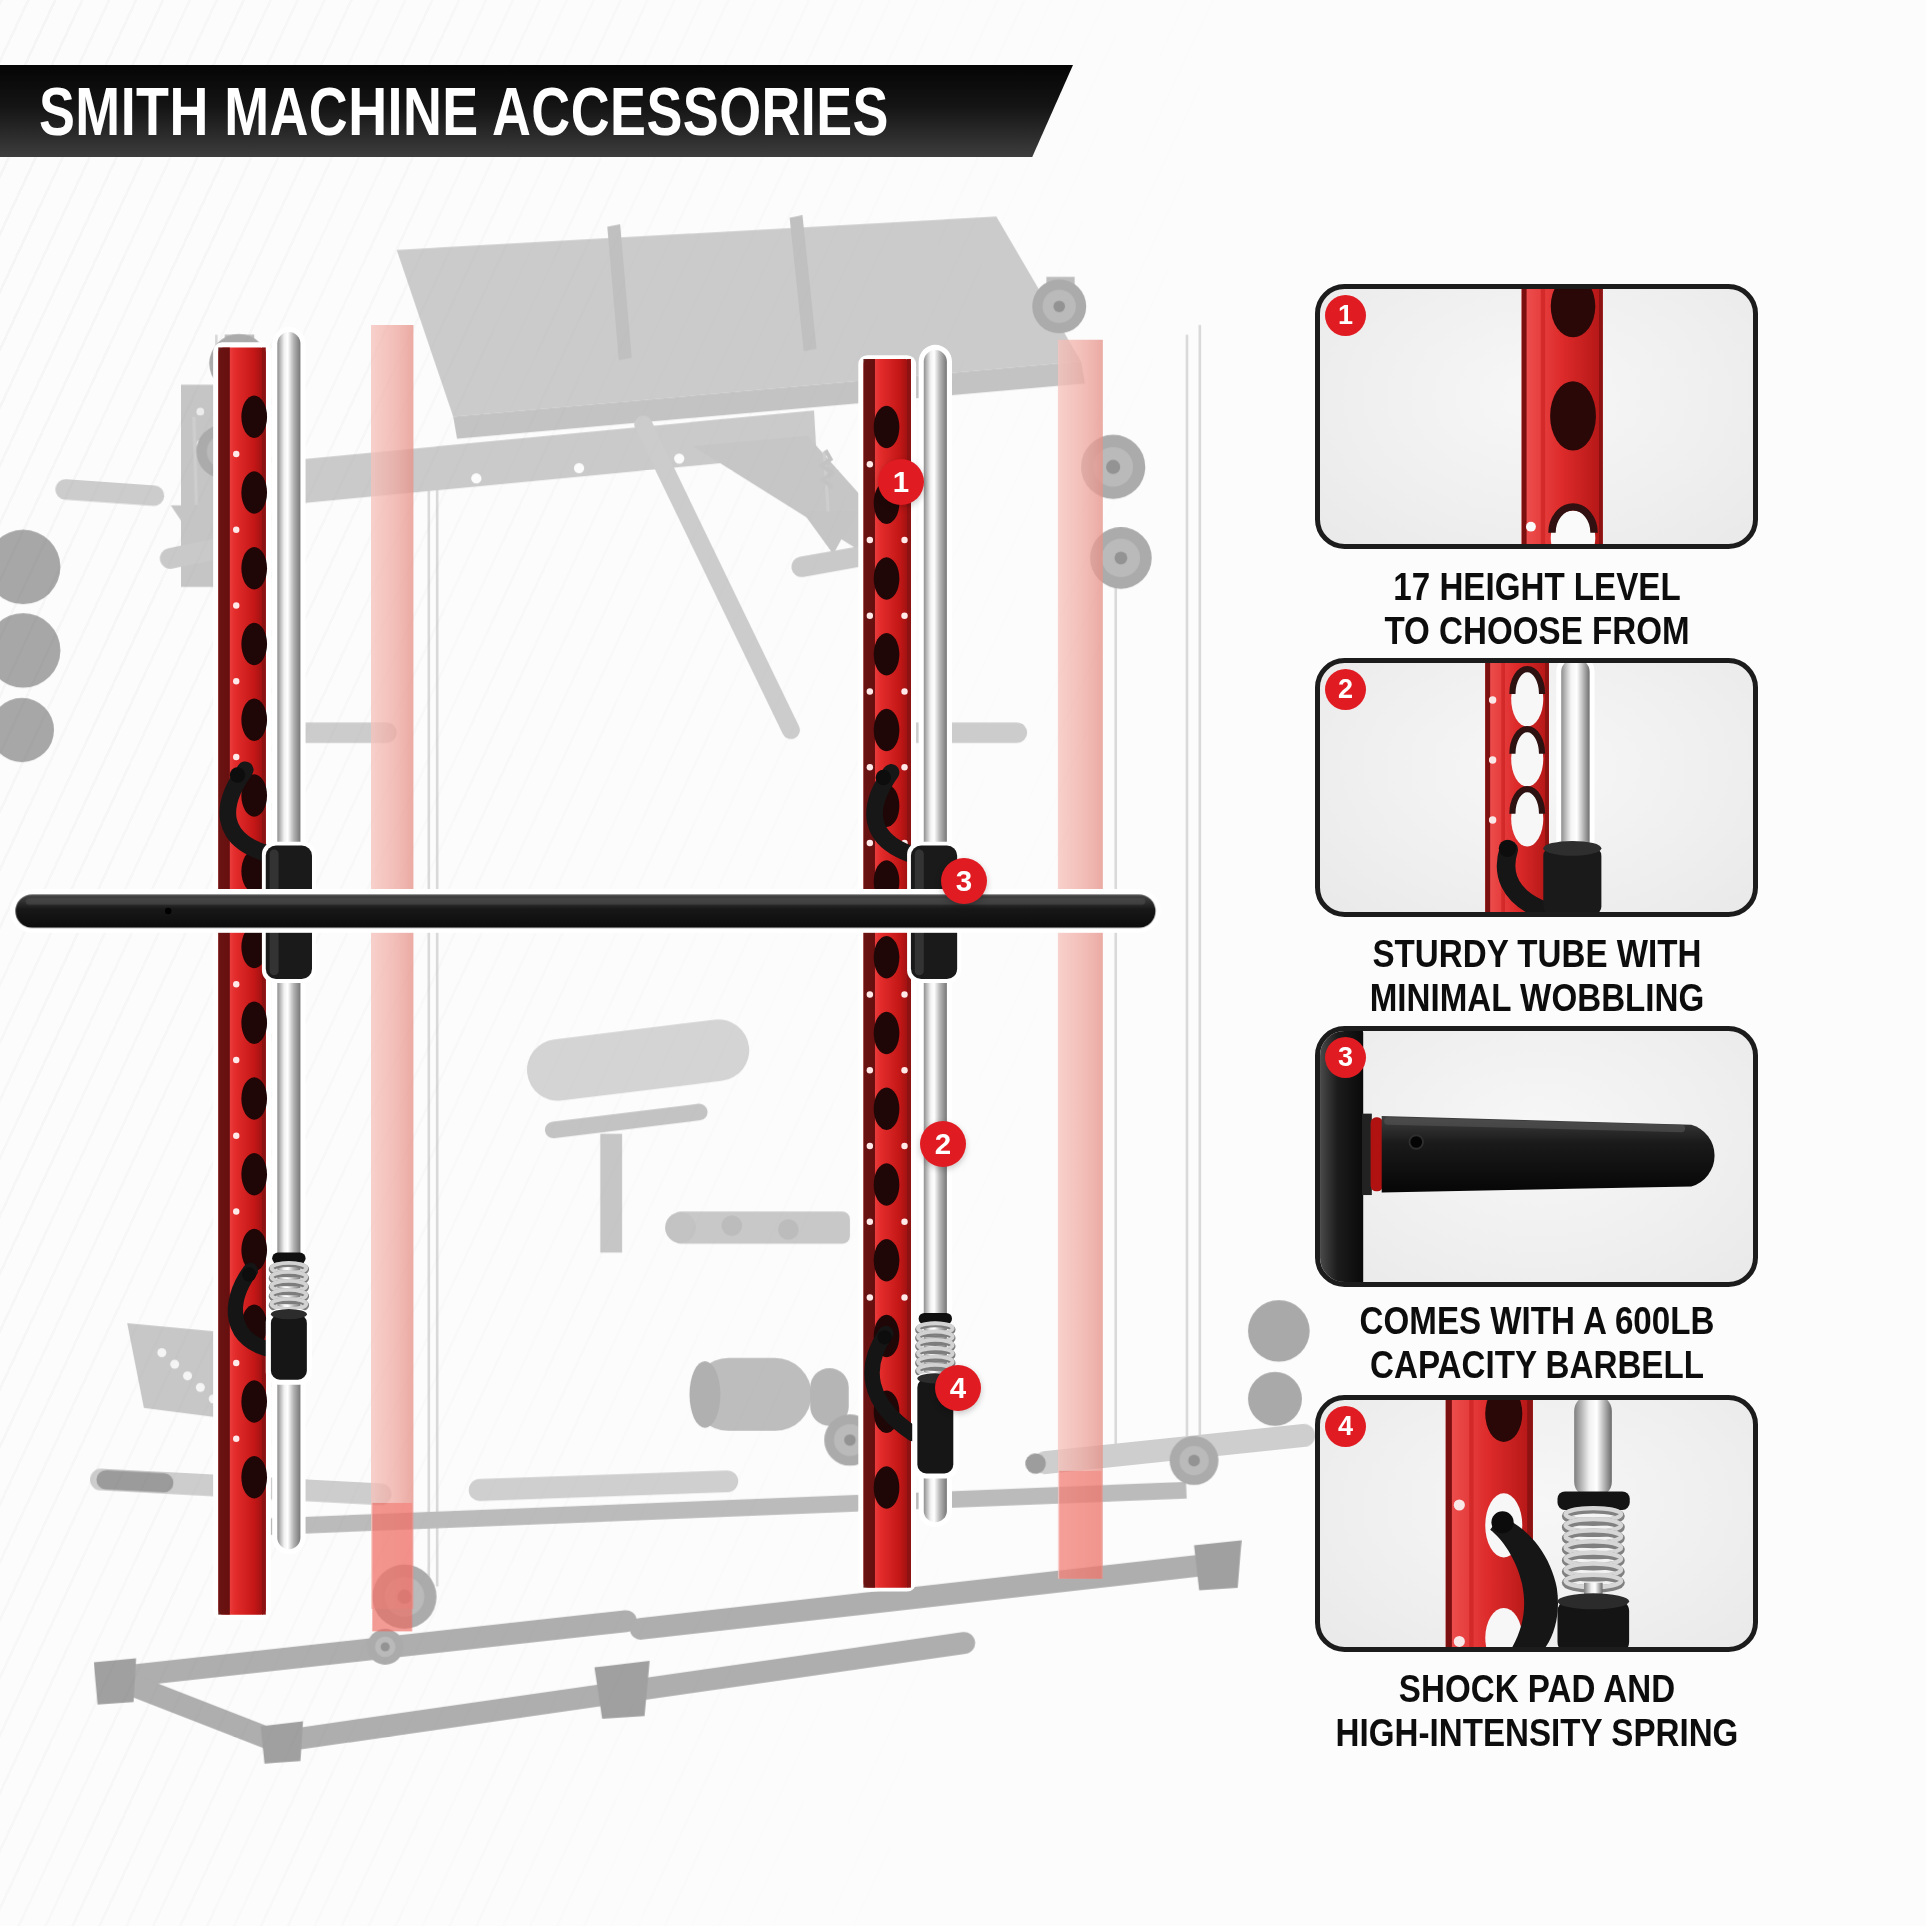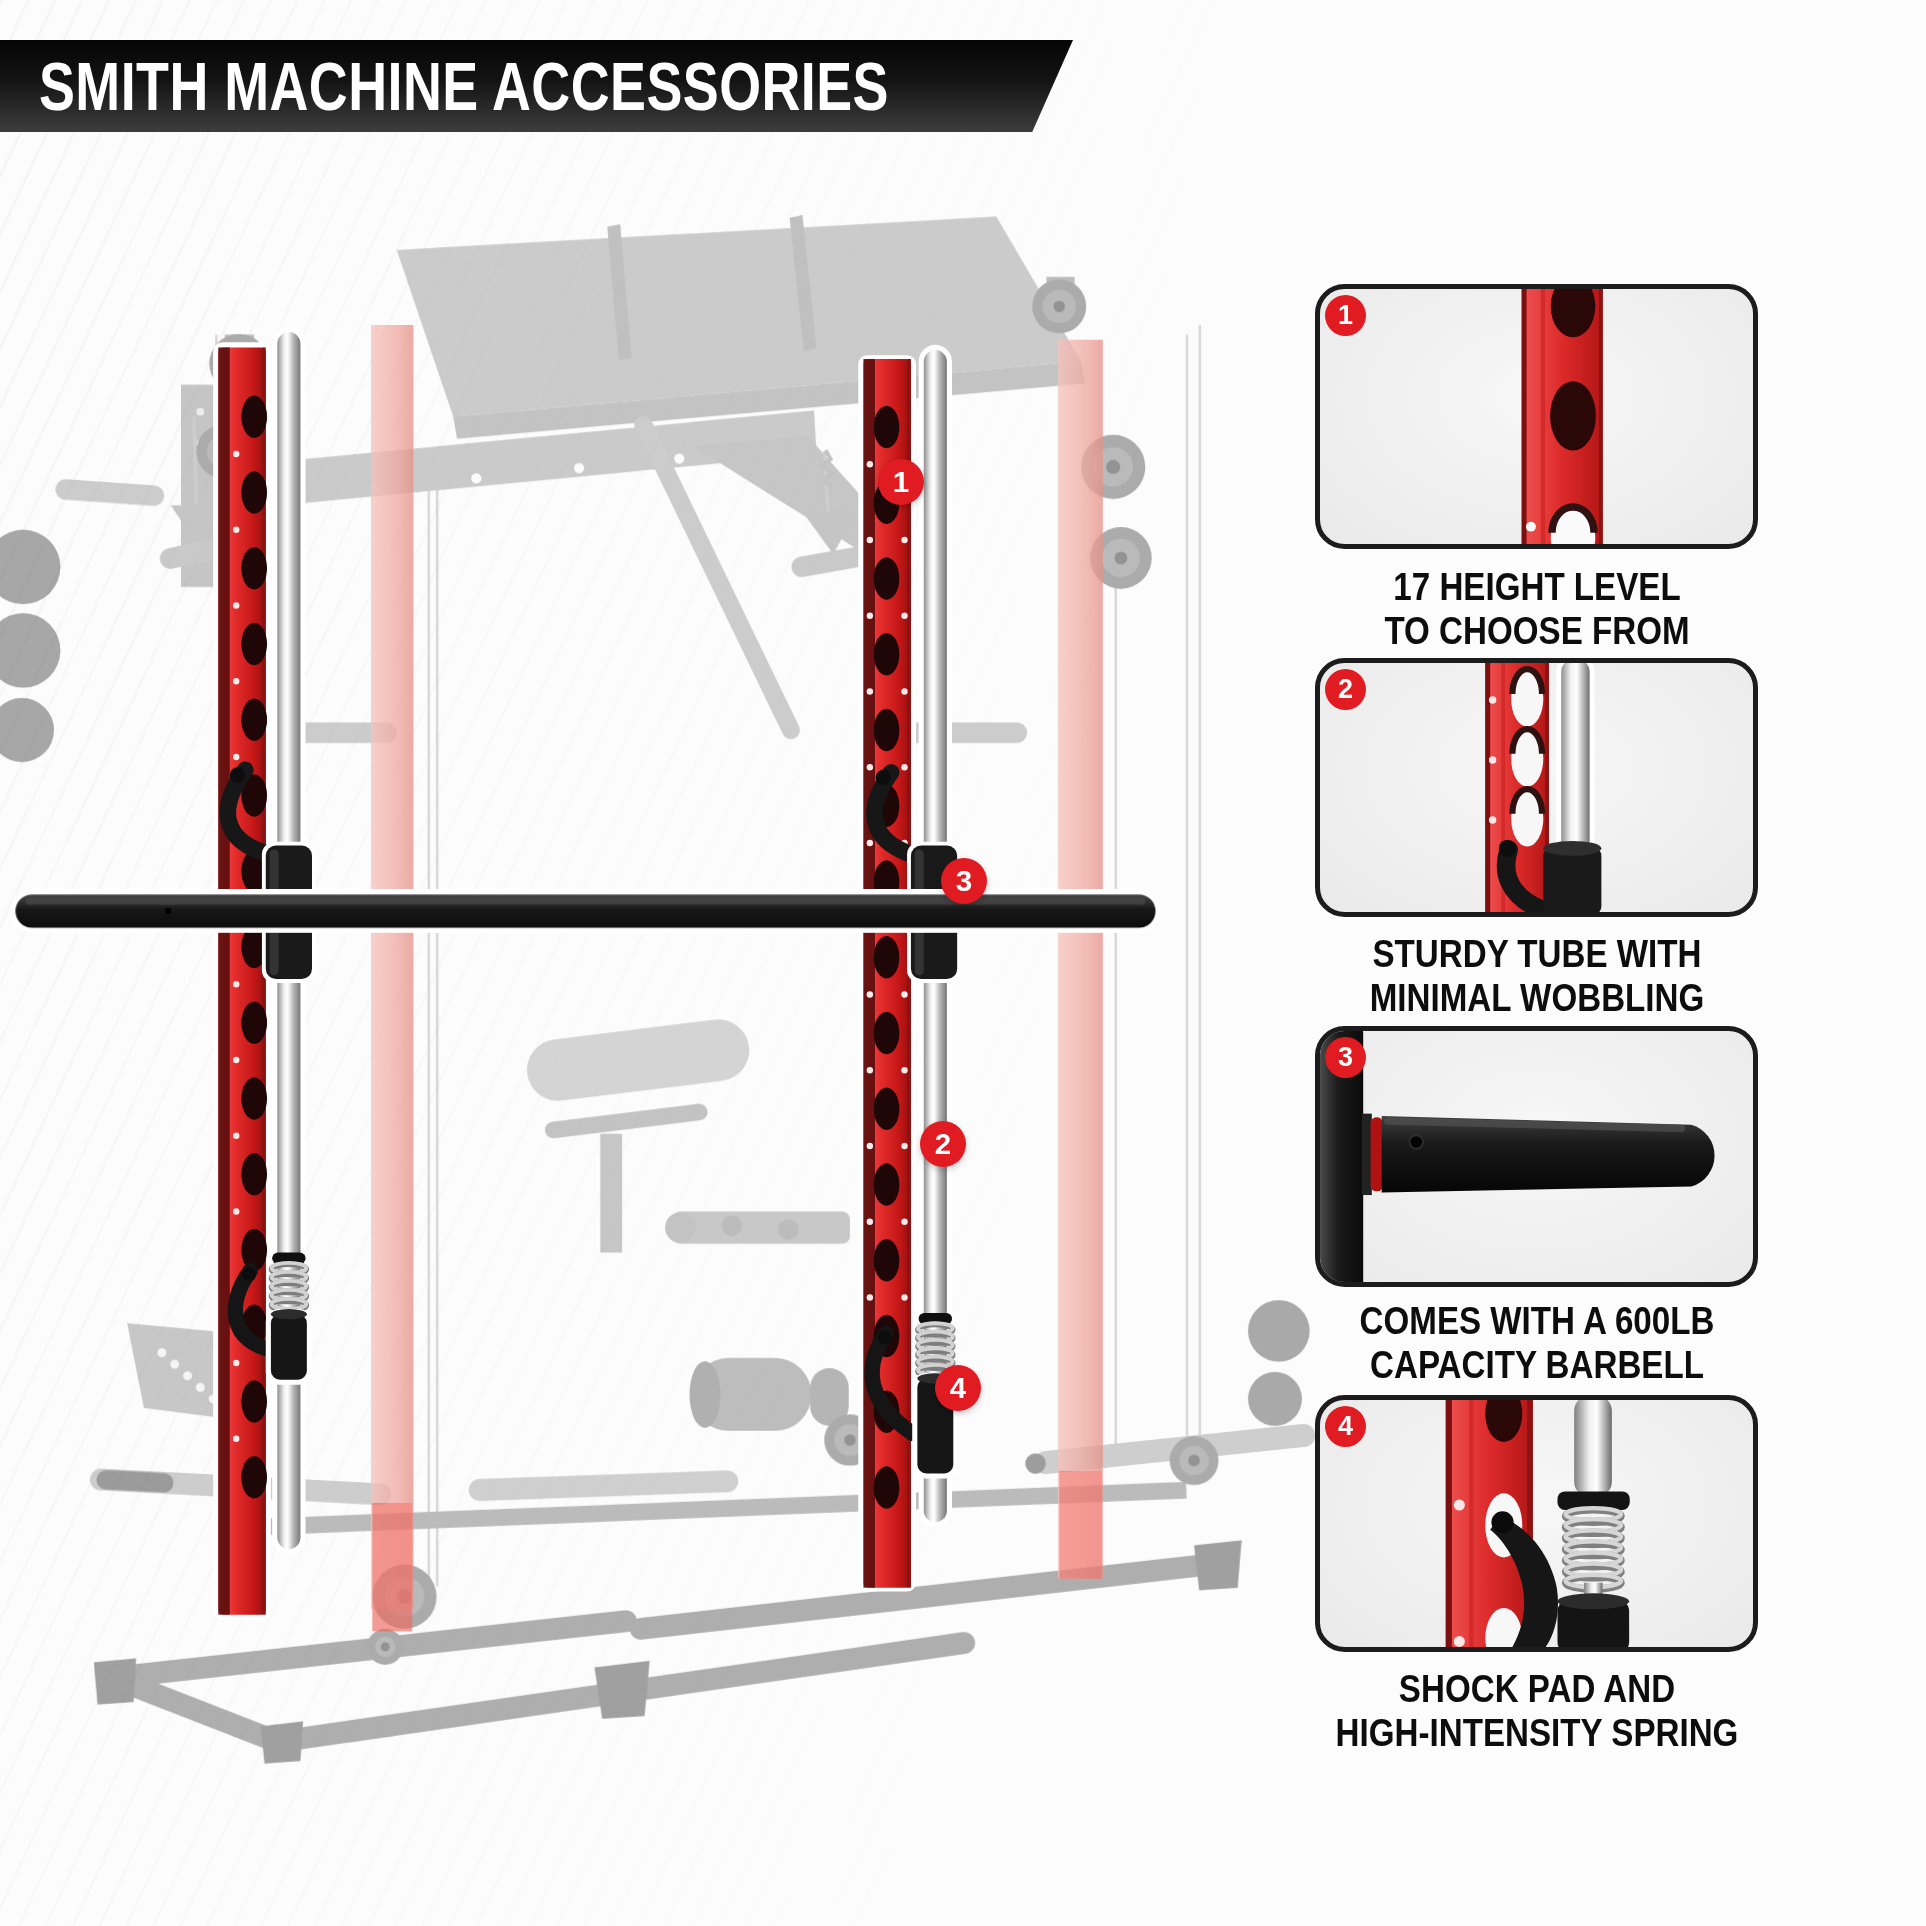--- a/index.html
+++ b/index.html
@@ -5,21 +5,21 @@
   html,body{margin:0;padding:0;background:#ffffff;}
   .canvas{position:relative;width:1926px;height:1926px;background:#fcfcfc;overflow:hidden;
           font-family:"Liberation Sans","DejaVu Sans",sans-serif;}
   
   .streaks{position:absolute;left:0;top:0;width:1348px;height:1926px;
     background:repeating-linear-gradient(115deg, rgba(130,130,130,0.055) 0px, rgba(130,130,130,0.055) 2.6px,
                rgba(0,0,0,0) 2.6px, rgba(0,0,0,0) 24.4px);
     -webkit-mask-image:linear-gradient(100deg, rgba(0,0,0,.95) 0%, rgba(0,0,0,0) 75%);
             mask-image:linear-gradient(100deg, rgba(0,0,0,.95) 0%, rgba(0,0,0,0) 75%);}
   
-  .banner{position:absolute;left:0;top:40px;width:1073px;height:92px;
+  .banner{position:absolute;left:0;top:65px;width:1073px;height:92px;
     background:linear-gradient(180deg,#050505 0%,#141414 45%,#3d3d3d 100%);
     clip-path:polygon(0 0,100% 0,96.2% 100%,0 100%);display:flex;align-items:center;}
   .banner-title{color:#ffffff;font-weight:bold;font-size:69px;letter-spacing:0.6px;white-space:nowrap;
     padding-left:50px;transform:scaleX(.78);transform-origin:left center;}
   
   .machine{position:absolute;left:0;top:193px;width:1316px;height:1734px;}
   .m-badge{position:absolute;width:46px;height:46px;border-radius:50%;background:#e11b22;
     color:#fff;font-weight:bold;font-size:29.5px;display:flex;align-items:center;justify-content:center;
     box-shadow:0 2.6px 6.4px rgba(0,0,0,.22);}
   

